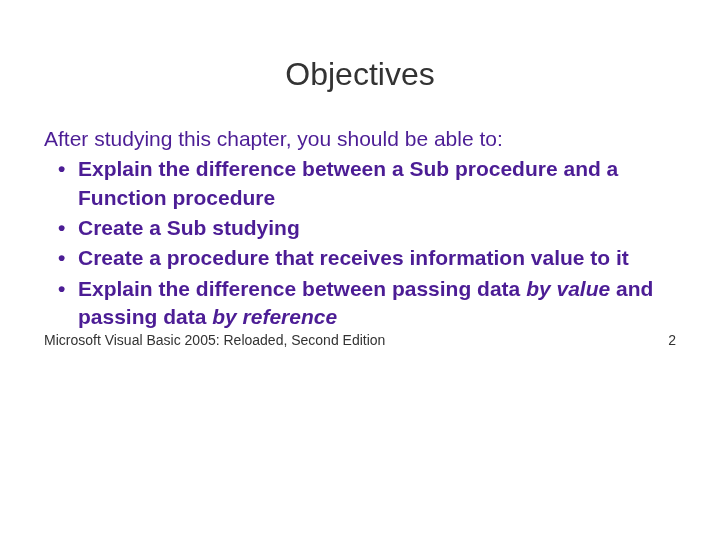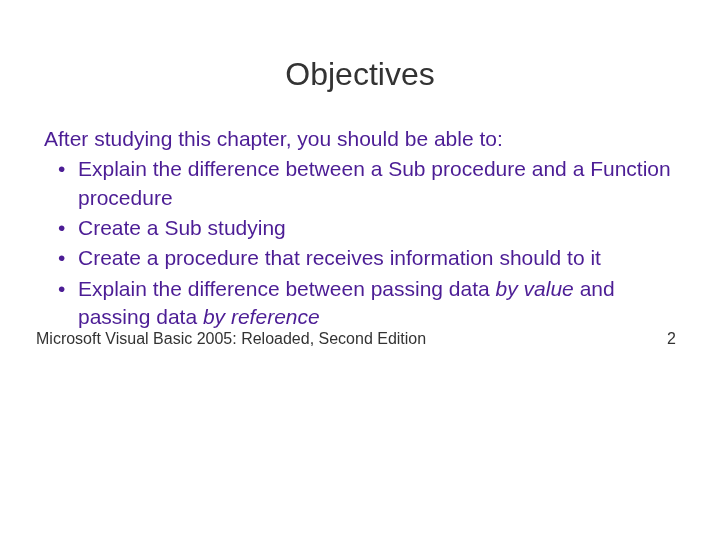--- a/index.html
+++ b/index.html
@@ -28,57 +28,58 @@
     margin-bottom: 2px;
   }
   ul.bullets {
     list-style: none;
     padding-left: 0;
   }
   ul.bullets li {
     padding-left: 34px;
     position: relative;
     margin-bottom: 2px;
+    font-weight: bold;
   }
   ul.bullets li::before {
     content: "•";
     position: absolute;
     left: 14px;
     top: 0;
     font-size: 21px;
   }
   .italic { font-style: italic; }
   .footer {
     position: absolute;
     bottom: 32px;
-    left: 36px;
+    left: 44px;
     right: 44px;
     display: flex;
     justify-content: space-between;
-    font-size: 16px;
+    font-size: 14px;
     color: #333;
   }
 </style>
 </head>
 <body>
 
 <div class="slide">
   <h1 class="title">Objectives</h1>
 
   <div class="content">
     <p class="intro">After studying this chapter, you should be able to:</p>
     <ul class="bullets">
       <li>
         <span>Explain the difference between a Sub procedure and a Function procedure</span><span class="italic"></span><span></span><span class="italic"></span><span></span>
       </li>
       <li>
         <span>Create a Sub studying</span><span class="italic"></span><span></span><span class="italic"></span><span></span>
       </li>
       <li>
-        <span>Create a procedure that receives information should to it</span><span class="italic"></span><span></span><span class="italic"></span><span></span>
+        <span>Create a procedure that receives information value to it</span><span class="italic"></span><span></span><span class="italic"></span><span></span>
       </li>
       <li>
         <span>Explain the difference between passing data </span><span class="italic">by value</span><span> and passing data </span><span class="italic">by reference</span><span></span>
       </li>
     </ul>
   </div>
 
   <div class="footer">
     <span>Microsoft Visual Basic 2005: Reloaded, Second Edition</span>
     <span>2</span>

